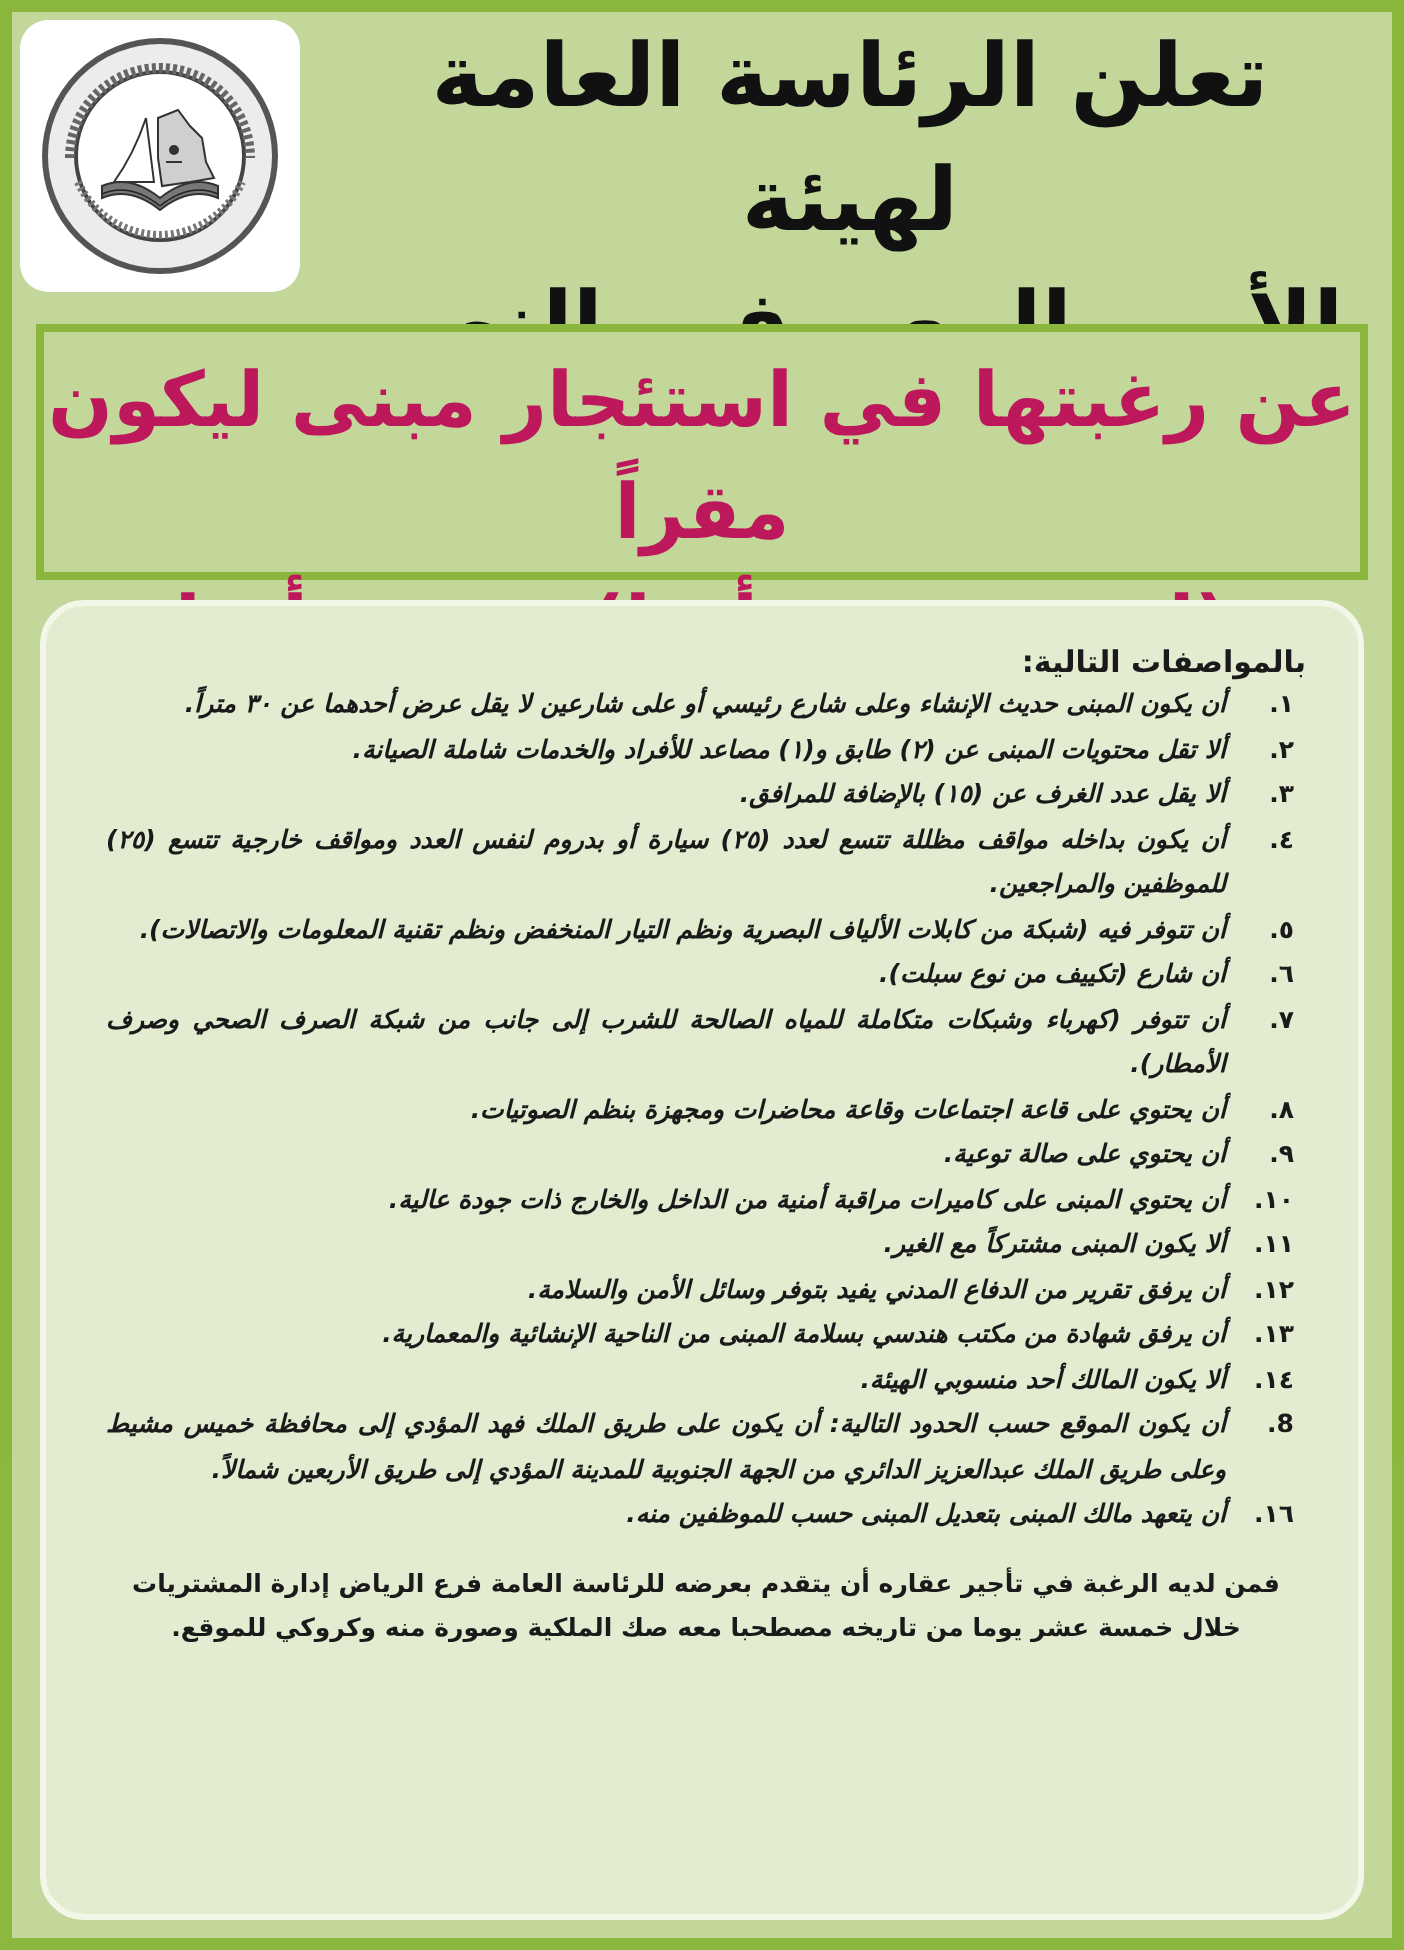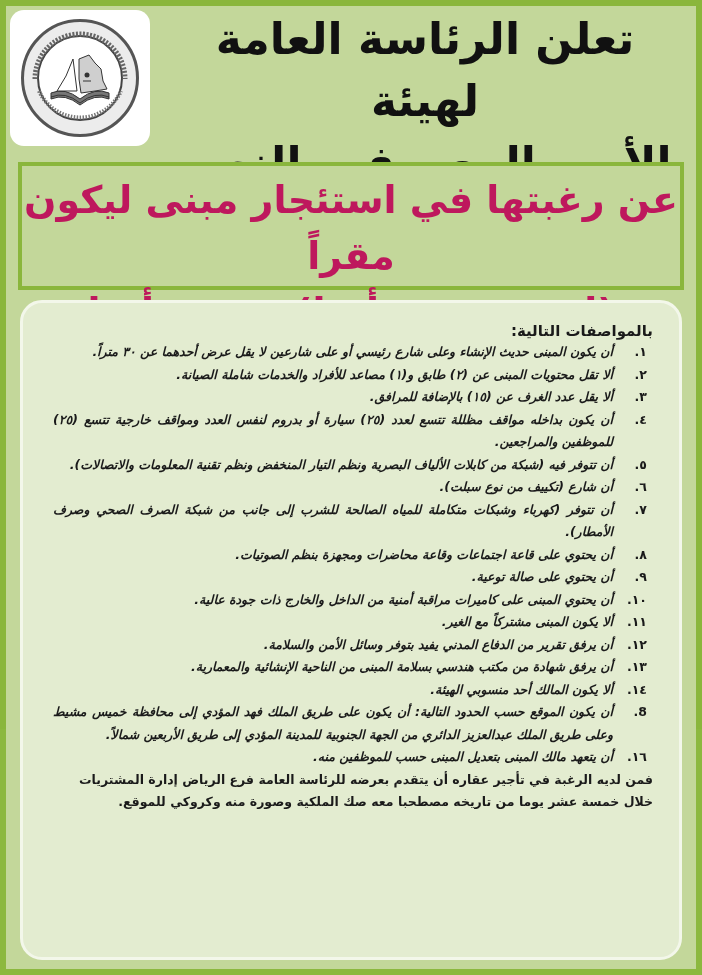--- a/index.html
+++ b/index.html
@@ -56,21 +56,22 @@
       font-size: 15px; font-weight: bold; line-height: 20px; text-align: right;
     }
     .spec-list { list-style: none; }
     .spec-item {
       display: flex; flex-direction: row; font-size: 12.5px; font-weight: bold;
       line-height: 22.5px; text-align: justify;
     }
     .spec-num { width: 40px; flex: 0 0 40px; text-align: right; padding-right: 6px; }
     .spec-text { flex: 1; font-style: italic; }
     .closing {
-      margin-top: 0; font-size: 12.5px; font-weight: bold; line-height: 22.5px;
+      margin-top: 12px; font-size: 12.5px; font-weight: bold; line-height: 22.5px;
+      text-align: center;
     }
   </style>
 </head>
 <body>
 
 <div class="ad">
   <div class="inner-bg"></div>
 
   <div class="logo-box">
     <div class="logo-seal">

